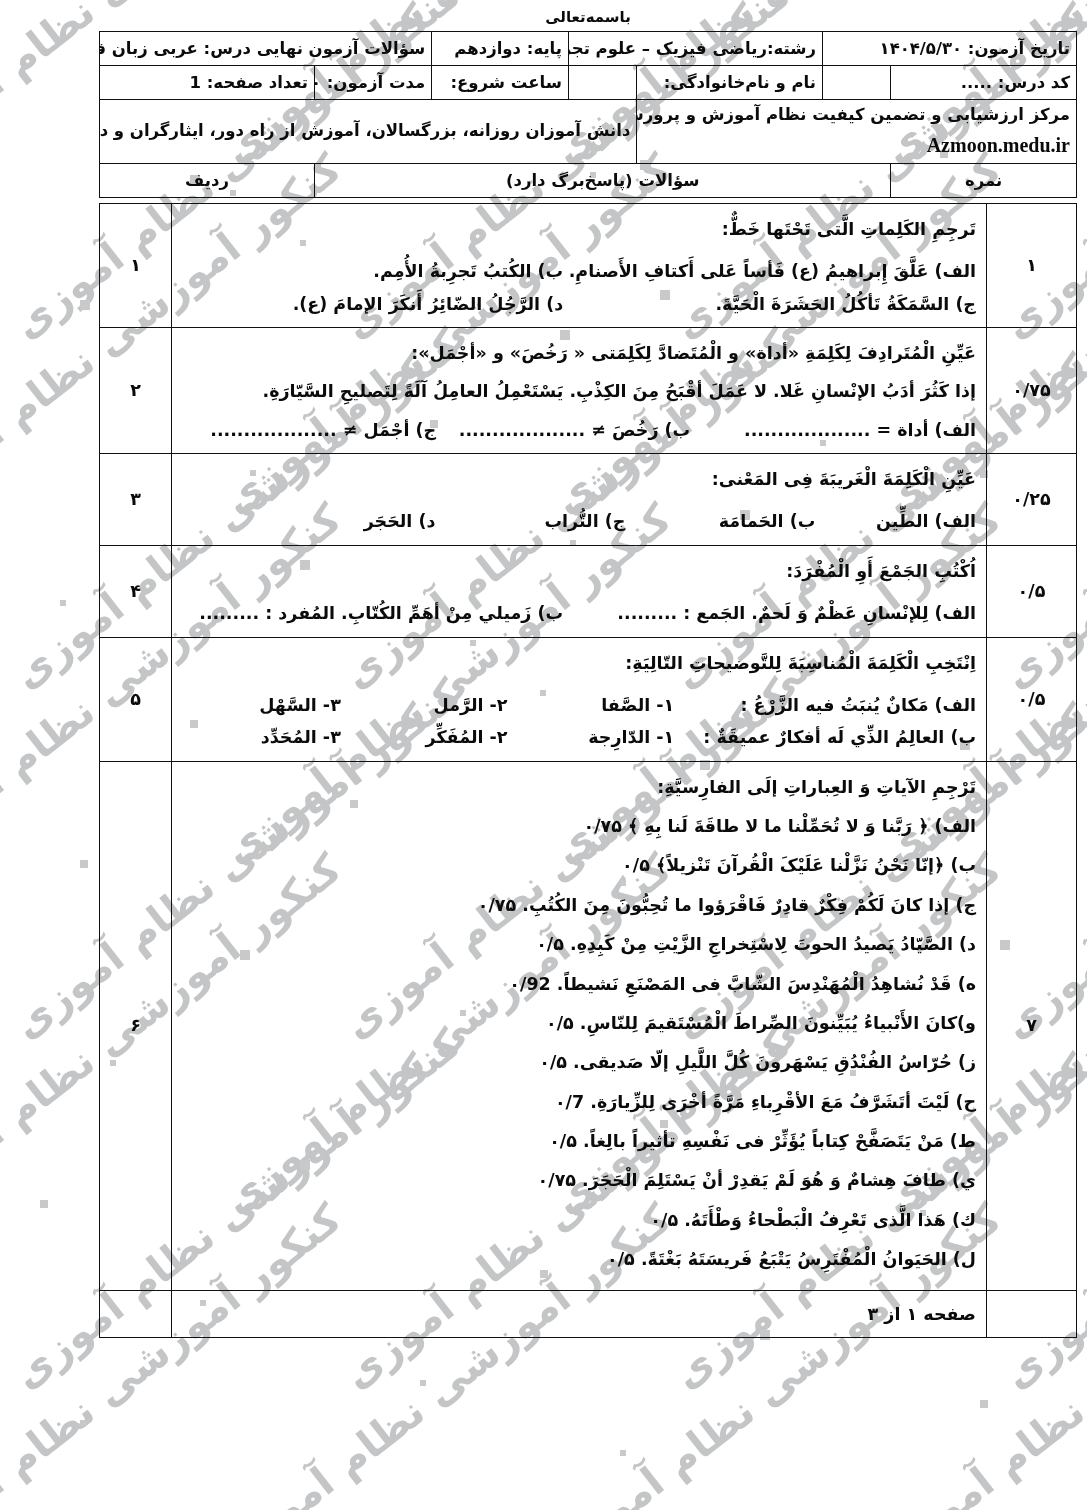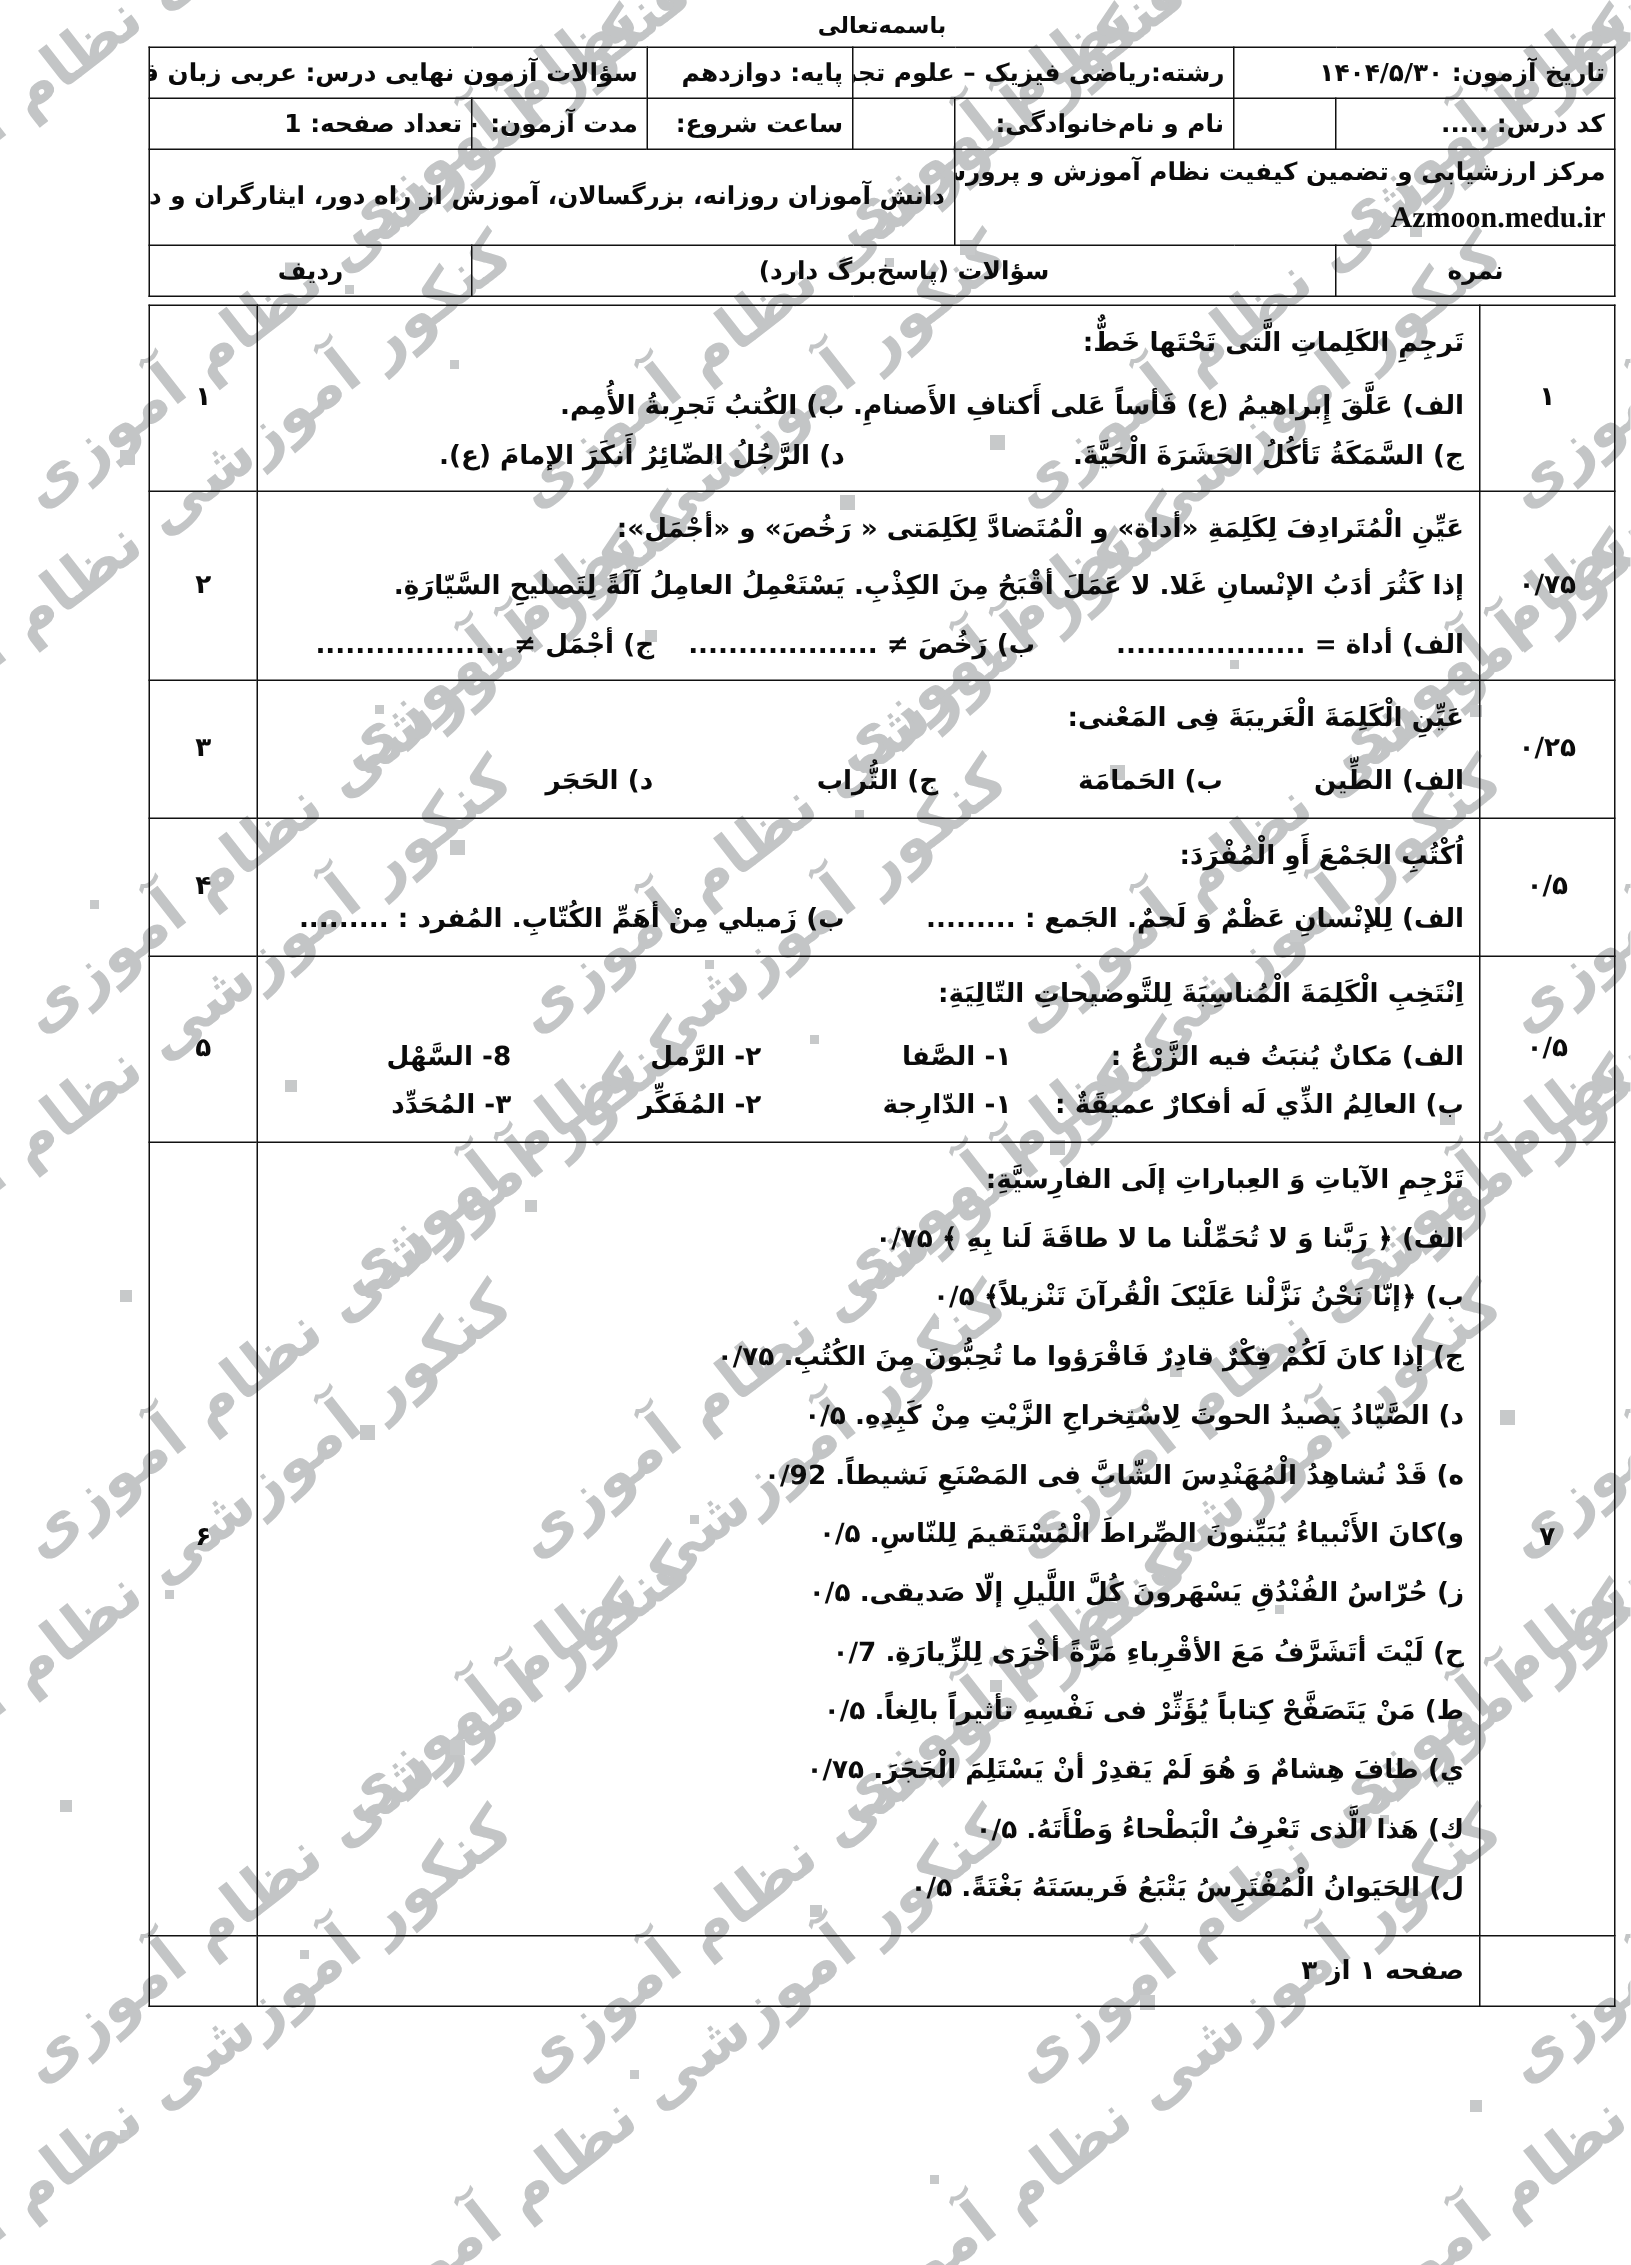--- a/index.html
+++ b/index.html
@@ -360,21 +360,21 @@
       </tr>
 
       <tr id="q5">
         <td class="score-col">۰/۵</td>
         <td class="q-col">
           <span class="q-line q-stem">اِنْتَخِبِ الْکَلِمَةَ الْمُناسِبَةَ لِلتَّوضیحاتِ التّالِیَةِ:</span>
           <div class="spread-3">
             <span style="width:38%">الف) مَکانٌ یُنبَتُ فیه الزَّرْعُ :</span>
             <span style="width:21%">۱- الصَّفا</span>
             <span style="width:21%">۲- الرَّمل</span>
-            <span style="width:20%">8- السَّهْل</span>
+            <span style="width:20%">۳- السَّهْل</span>
           </div>
           <div class="spread-3">
             <span style="width:38%">ب) العالِمُ الذِّي لَه أفکارٌ عمیقَةٌ :</span>
             <span style="width:21%">۱- الدّارِجة</span>
             <span style="width:21%">۲- المُفَکِّر</span>
             <span style="width:20%">۳- المُحَدِّد</span>
           </div>
         </td>
         <td class="num-col">۵</td>
       </tr>

